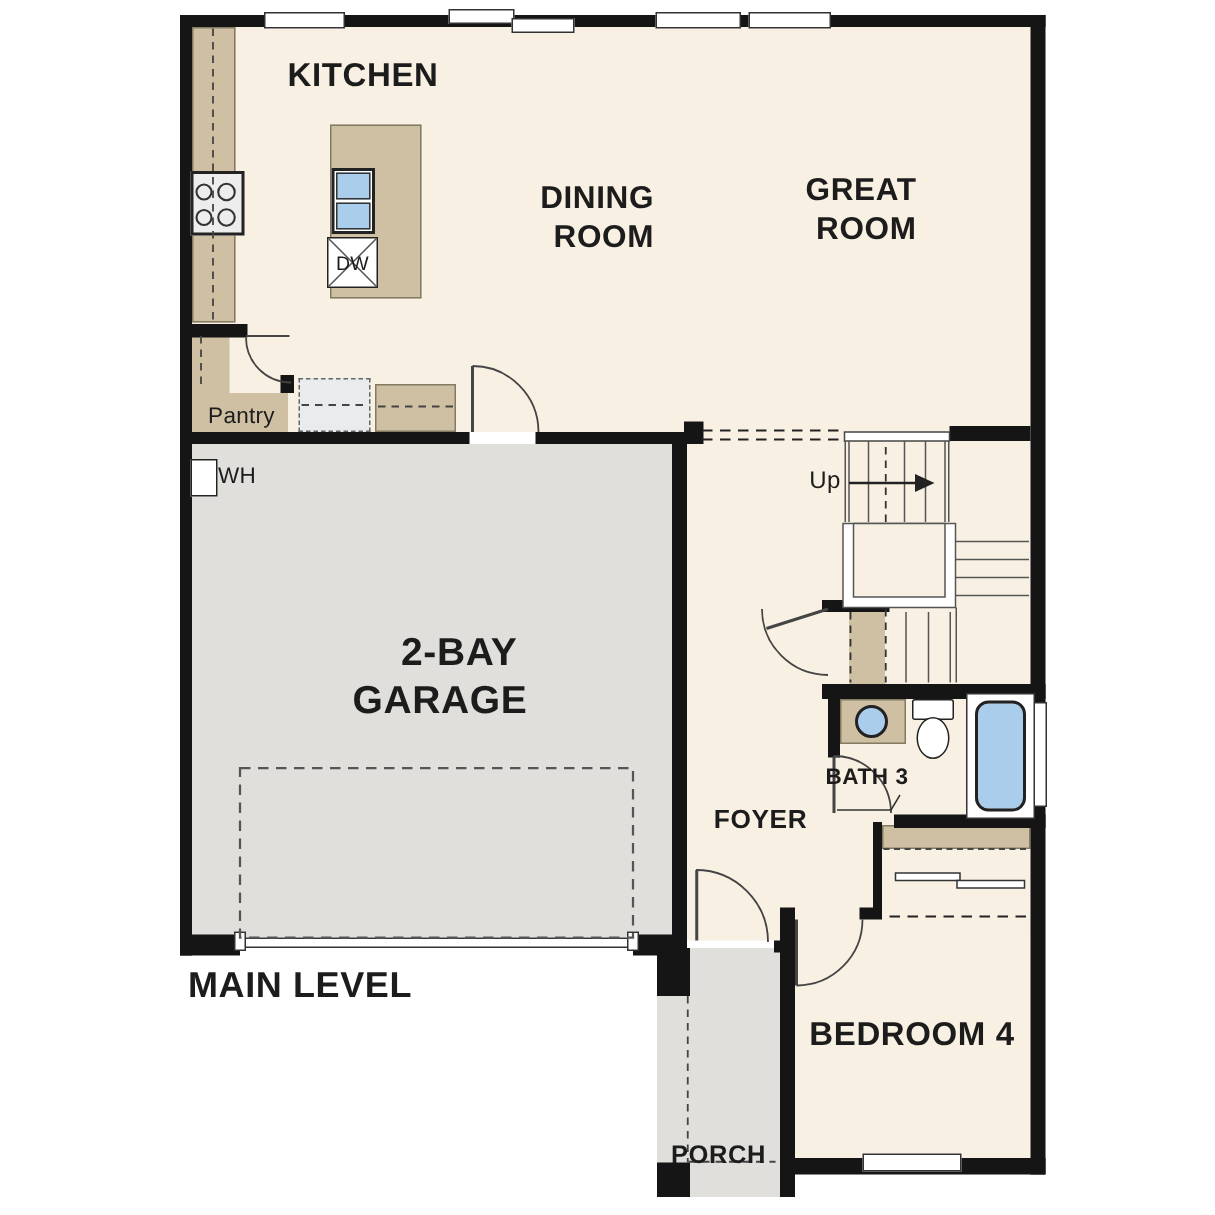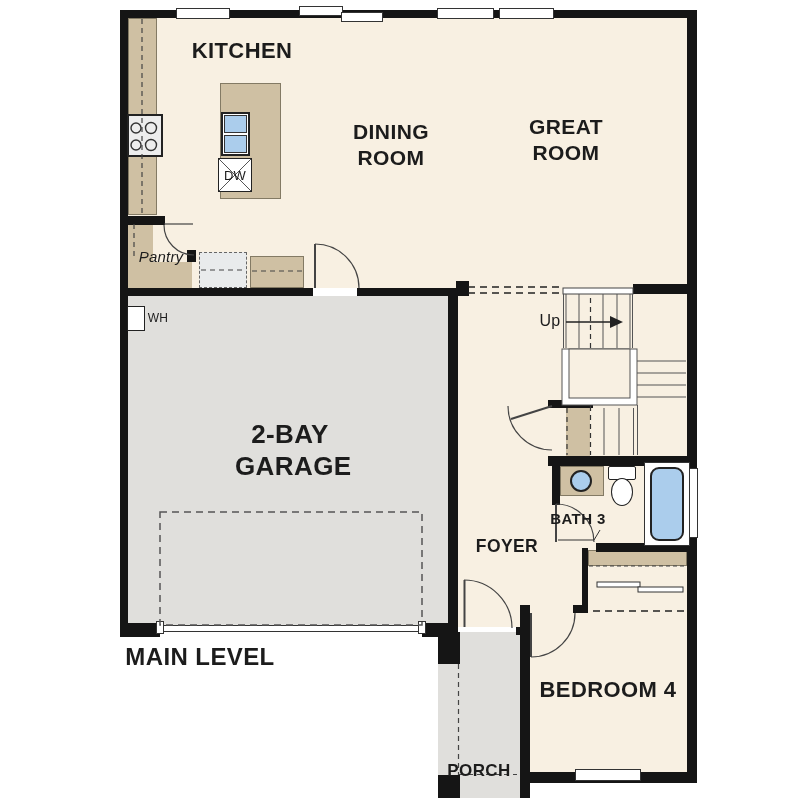--- a/index.html
+++ b/index.html
@@ -5,21 +5,21 @@
   html,body{margin:0;padding:0;background:#fff;}
   #plan{position:relative;width:810px;height:810px;background:#fff;overflow:hidden;
         font-family:"Liberation Sans", sans-serif;}
   .abs{position:absolute;box-sizing:border-box;}
   .floor-main{background:var(--floor,#f8f0e2);}
   .floor-hard{background:var(--hard,#e0dfdc);}
   .wall{background:var(--wall,#151515);}
   .cab{background:var(--cabinet,#cfc0a3);border:1px solid rgba(90,84,66,.65);}
   .fix-white{background:#ffffff;border:2px solid #222;}
   .win{background:#ffffff;border:1px solid #333;}
-  .lbl{position:absolute;color:#1c1c1c;font-weight:bold;text-align:center;
+  .lbl{position:absolute;color:#1c1c1c;font-weight:bold;text-align:right;
        transform:translate(-50%,-50%);letter-spacing:.4px;line-height:1.22;white-space:pre-line;}
   .lbl.small{font-weight:normal;letter-spacing:.2px;}
   svg{position:absolute;left:0;top:0;pointer-events:none;}
 </style>
 </head>
 <body>
 
 <div id="plan">
 
   <div class="abs floor-main" style="left:128px;top:18px;width:559px;height:270px;"></div>
@@ -151,22 +151,22 @@
       <rect x="597" y="582" width="43" height="5" fill="#fff" stroke="#333" stroke-width="1"></rect>
       <rect x="638" y="587" width="45" height="5" fill="#fff" stroke="#333" stroke-width="1"></rect>
     </g>
     <path d="M558 540 H594 L600 530" stroke="#333" stroke-width="1" fill="none"></path>
   </svg>
 
   <div class="lbl" style="left:242px;top:51px;font-size:22px;">KITCHEN</div>
   <div class="lbl" style="left:391px;top:145px;font-size:21px;width:90px;">DINING ROOM</div>
   <div class="lbl" style="left:566px;top:140px;font-size:21px;width:90px;">GREAT ROOM</div>
   <div class="lbl" style="left:290px;top:451px;font-size:26px;width:110px;">2-BAY GARAGE</div>
-  <div class="lbl small" style="left:161px;top:257px;font-size:15px;font-style:italic;">Pantry</div>
-  <div class="lbl small" style="left:158px;top:318px;font-size:12px;">WH</div>
+  <div class="lbl small" style="left:161px;top:278px;font-size:15px;">Pantry</div>
+  <div class="lbl small" style="left:158px;top:318px;font-size:15px;">WH</div>
   <div class="lbl small" style="left:235px;top:176px;font-size:13px;">DW</div>
   <div class="lbl small" style="left:550px;top:321px;font-size:16px;">Up</div>
   <div class="lbl" style="left:507px;top:547px;font-size:17.5px;">FOYER</div>
   <div class="lbl" style="left:578px;top:519px;font-size:15px;white-space:nowrap;">BATH 3</div>
   <div class="lbl" style="left:608px;top:690px;font-size:22px;white-space:nowrap;">BEDROOM 4</div>
   <div class="lbl" style="left:479px;top:734px;font-size:17px;margin-top:37px;">PORCH</div>
   <div class="lbl" style="left:200px;top:657px;font-size:24px;white-space:nowrap;">MAIN LEVEL</div>
 
 </div>
 

